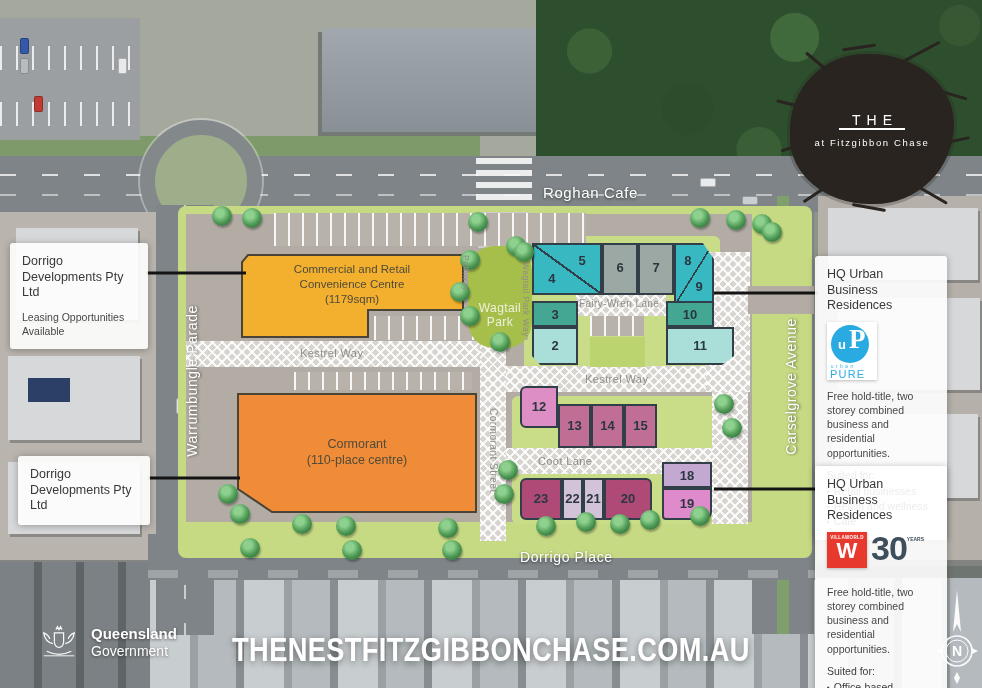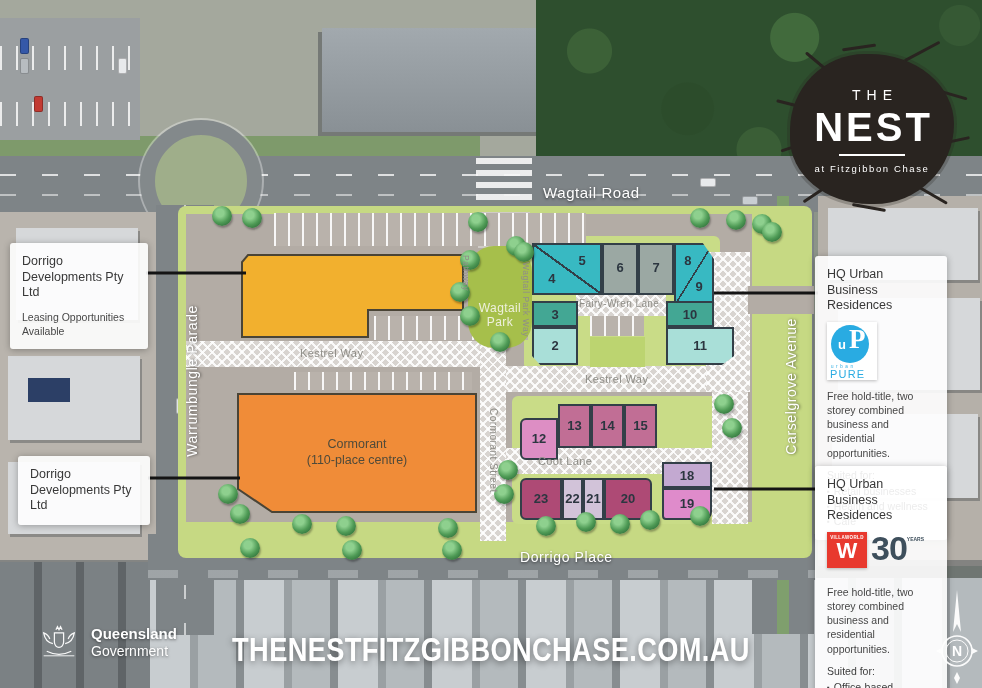--- a/index.html
+++ b/index.html
@@ -206,20 +206,25 @@
 
   <svg class="abs svg-layer" viewBox="0 0 982 688">
     <path d="M248,255 H463 V310 H368 V337 H242 V262 Z" fill="#F2B02E" stroke="#4a4436" stroke-width="2"></path>
     <path d="M238,394 H476 V512 H272 L238,489 Z" fill="#F08C38" stroke="#4a4436" stroke-width="2"></path>
     <line x1="146" y1="273" x2="246" y2="273" stroke="#141414" stroke-width="3"></line>
     <line x1="148" y1="478" x2="240" y2="478" stroke="#141414" stroke-width="3"></line>
     <line x1="712" y1="293" x2="818" y2="293" stroke="#141414" stroke-width="3"></line>
     <line x1="714" y1="489" x2="818" y2="489" stroke="#141414" stroke-width="3"></line>
   </svg>
 
+  <div class="abs bldg-label" style="left:252px;top:262px;width:200px;font-size:11.5px;">
+    <span>Commercial and Retail</span><br>
+    <span>Convenience Centre</span><br>
+    <span>(1179sqm)</span>
+  </div>
   <div class="abs bldg-label" style="left:257px;top:436px;width:200px;font-size:12.5px;">
     <span>Cormorant</span><br>
     <span>(110-place centre)</span>
   </div>
 
   <div class="lot lot-diag-tlbr" style="left: 532px; top: 243px; width: 70px; height: 52px; --c: #38B9C2;">
     <span class="n" style="left:73%;top:32%;">5</span>
     <span class="n" style="left:27%;top:68%;">4</span>
   </div>
   <div class="lot" style="left: 602px; top: 243px; width: 36px; height: 52px; --c: #9BA8A3;">
@@ -238,21 +243,21 @@
   <div class="lot" style="left: 532px; top: 327px; width: 46px; height: 38px; clip-path: polygon(0px 0px, 100% 0px, 100% 100%, 18% 100%, 0px 76%); --c: #A9DFD8;">
     <span class="n" style="left:50%;top:48%;">2</span>
   </div>
   <div class="lot" style="left: 666px; top: 301px; width: 48px; height: 26px; --c: #43A794;">
     <span class="n" style="left:50%;top:50%;">10</span>
   </div>
   <div class="lot" style="left: 666px; top: 327px; width: 68px; height: 38px; clip-path: polygon(0px 0px, 100% 0px, 100% 76%, 82% 100%, 0px 100%); --c: #A9DFD8;">
     <span class="n" style="left:50%;top:48%;">11</span>
   </div>
 
-  <div class="lot" style="left: 520px; top: 418px; width: 38px; height: 42px; border-radius: 6px 0px 0px 6px; text-align: center; --c: #DD8EC4;">
+  <div class="lot" style="left: 520px; top: 386px; width: 38px; height: 42px; border-radius: 6px 0px 0px 6px; text-align: center; --c: #DD8EC4;">
     <span class="n" style="left:50%;top:48%;">12</span>
   </div>
   <div class="lot" style="left: 558px; top: 404px; width: 33px; height: 44px; --c: #C16E95;">
     <span class="n" style="left:50%;top:47%;">13</span>
   </div>
   <div class="lot" style="left: 591px; top: 404px; width: 33px; height: 44px; --c: #C16E95;">
     <span class="n" style="left:50%;top:47%;">14</span>
   </div>
   <div class="lot" style="left: 624px; top: 404px; width: 33px; height: 44px; --c: #C16E95;">
     <span class="n" style="left:50%;top:47%;">15</span>
@@ -302,21 +307,21 @@
       <div class="tree" style="left: 732px; top: 428px;"></div>
       <div class="tree" style="left: 508px; top: 470px;"></div>
       <div class="tree" style="left: 504px; top: 494px;"></div>
       <div class="tree" style="left: 586px; top: 522px;"></div>
       <div class="tree" style="left: 620px; top: 524px;"></div>
       <div class="tree" style="left: 250px; top: 548px;"></div>
       <div class="tree" style="left: 352px; top: 550px;"></div>
       <div class="tree" style="left: 452px; top: 550px;"></div>
     </div>
 
-  <div class="abs roadname" style="left:543px;top:184px;font-size:15px;">Wagtail Road</div>
+  <div class="abs roadname" style="left:543px;top:184px;font-size:15px;">Roghan Cafe</div>
   <div class="abs roadname v-up" style="left:184px;top:305px;font-size:14px;">Warrumbungle Parade</div>
   <div class="abs roadname v-up" style="left:783px;top:318px;font-size:14px;">Carselgrove Avenue</div>
   <div class="abs roadname" style="left:520px;top:549px;font-size:14px;">Dorrigo Place</div>
   <div class="abs lane-label" style="left:300px;top:347px;">Kestrel Way</div>
   <div class="abs lane-label" style="left:585px;top:373px;">Kestrel Way</div>
   <div class="abs lane-label" style="left:579px;top:298px;font-size:10px;">Fairy-Wren Lane</div>
   <div class="abs lane-label" style="left:538px;top:455px;">Coot Lane</div>
   <div class="abs tiny-v" style="left:488px;top:408px;font-size:10px;">Cormorant Street</div>
   <div class="abs tiny-v" style="left:461px;top:255px;">Pathway</div>
   <div class="abs tiny-v" style="left:521px;top:262px;">Wagtail Park Way</div>
@@ -384,21 +389,20 @@
     <span class="twig" style="left:120px;top:6px;width:40px;transform:rotate(-28deg);"></span>
     <span class="twig" style="left:146px;top:48px;width:40px;transform:rotate(16deg);"></span>
     <span class="twig" style="left:150px;top:96px;width:38px;transform:rotate(-12deg);"></span>
     <span class="twig" style="left:128px;top:148px;width:40px;transform:rotate(30deg);"></span>
     <span class="twig" style="left:18px;top:146px;width:38px;transform:rotate(-34deg);"></span>
     <span class="twig" style="left:70px;top:162px;width:34px;transform:rotate(10deg);"></span>
     <span class="twig" style="left:60px;top:2px;width:34px;transform:rotate(-8deg);"></span>
     <div class="nest-blob"></div>
     <div class="nest-inner">
       <div class="nest-the">THE</div>
-      <div class="nest-name">NEST</div>
       <div class="nest-div"></div>
       <div class="nest-tag">at Fitzgibbon Chase</div>
     </div>
   </div>
 
   <div class="abs footer-url">THENESTFITZGIBBONCHASE.COM.AU</div>
 
   <div class="abs qldgov">
     <svg width="46" height="44" viewBox="0 0 60 56">
       <g fill="none" stroke="#ffffff" stroke-width="1.6" opacity=".95">

